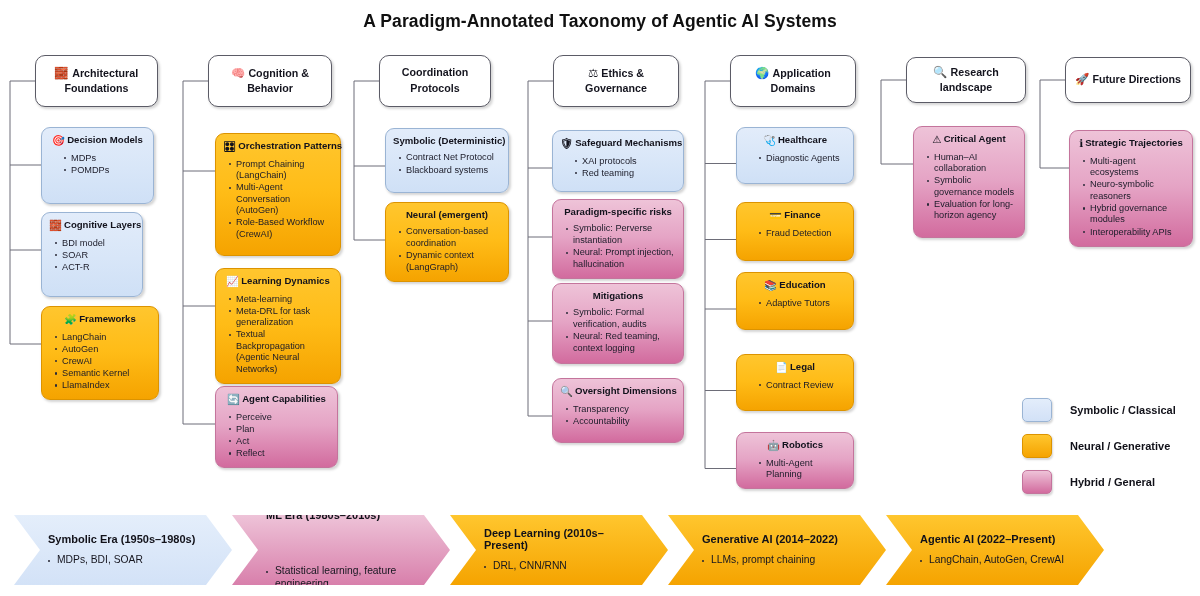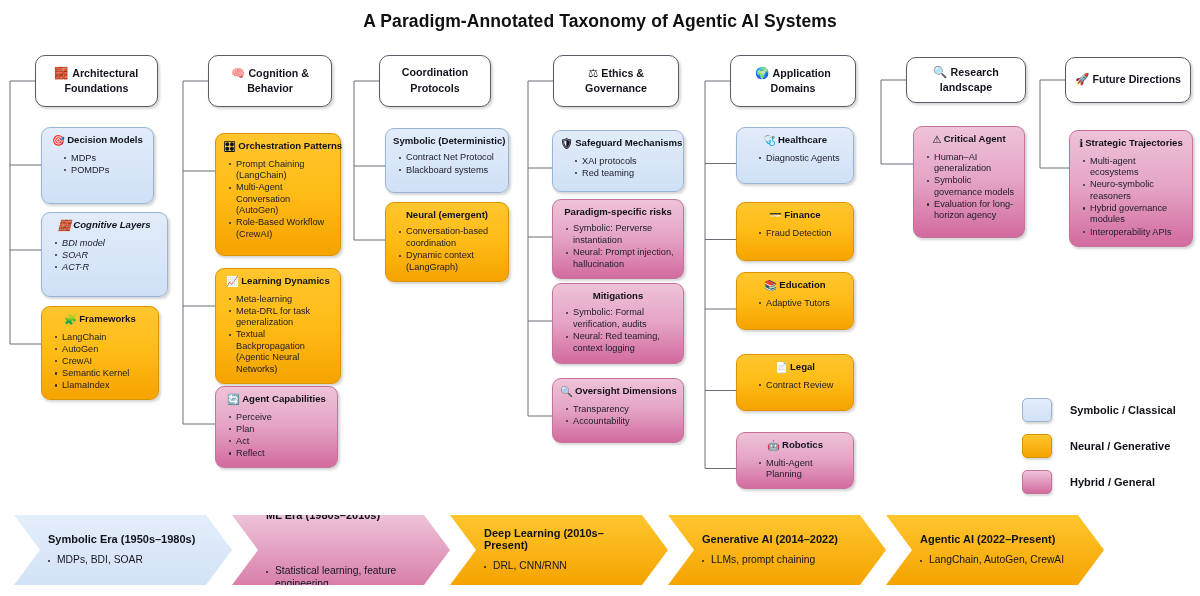--- a/index.html
+++ b/index.html
@@ -176,21 +176,21 @@
       <div class="node hdr" style="left: 35px; top: 55px; width: 123px; height: 52px; position: absolute;">
         <div class="htext"><span class="em">🧱</span><span>Architectural Foundations</span></div>
       </div>
       <div class="node sym" style="left: 41px; top: 127px; width: 113px; min-height: 77px; position: absolute;">
         <div class="nt"><span class="em">🎯</span><span>Decision Models</span></div>
         <ul class="ctr">
           <li>MDPs</li>
           <li>POMDPs</li>
         </ul>
       </div>
-      <div class="node sym" style="left: 41px; top: 212px; width: 127px; min-height: 85px; position: absolute; font-style: italic;">
+      <div class="node sym" style="left: 41px; top: 212px; width: 102px; min-height: 85px; position: absolute;">
         <div class="nt"><span class="em">🧱</span><span>Cognitive Layers</span></div>
         <ul>
           <li>BDI model</li>
           <li>SOAR</li>
           <li>ACT-R</li>
         </ul>
       </div>
       <div class="node neu" style="left: 41px; top: 306px; width: 118px; min-height: 92px; position: absolute;">
         <div class="nt"><span class="em">🧩</span><span>Frameworks</span></div>
         <ul>
@@ -309,21 +309,21 @@
         <ul class="ctr">
           <li>Multi-Agent Planning</li>
         </ul>
       </div>
       <div class="node hdr" style="left: 906px; top: 57px; width: 120px; height: 46px; position: absolute;">
         <div class="htext"><span class="em">🔍</span><span>Research landscape</span></div>
       </div>
       <div class="node hyb" style="left: 913px; top: 126px; width: 112px; min-height: 112px; position: absolute;">
         <div class="nt"><span class="em">⚠</span><span>Critical Agent</span></div>
         <ul>
-          <li>Human–AI generalization</li>
+          <li>Human–AI collaboration</li>
           <li>Symbolic governance models</li>
           <li>Evaluation for long-horizon agency</li>
         </ul>
       </div>
       <div class="node hdr" style="left: 1065px; top: 57px; width: 126px; height: 46px; position: absolute;">
         <div class="htext"><span class="em">🚀</span><span>Future Directions</span></div>
       </div>
       <div class="node hyb" style="left: 1069px; top: 130px; width: 124px; min-height: 97px; position: absolute;">
         <div class="nt"><span class="em">ℹ</span><span>Strategic Trajectories</span></div>
         <ul>

